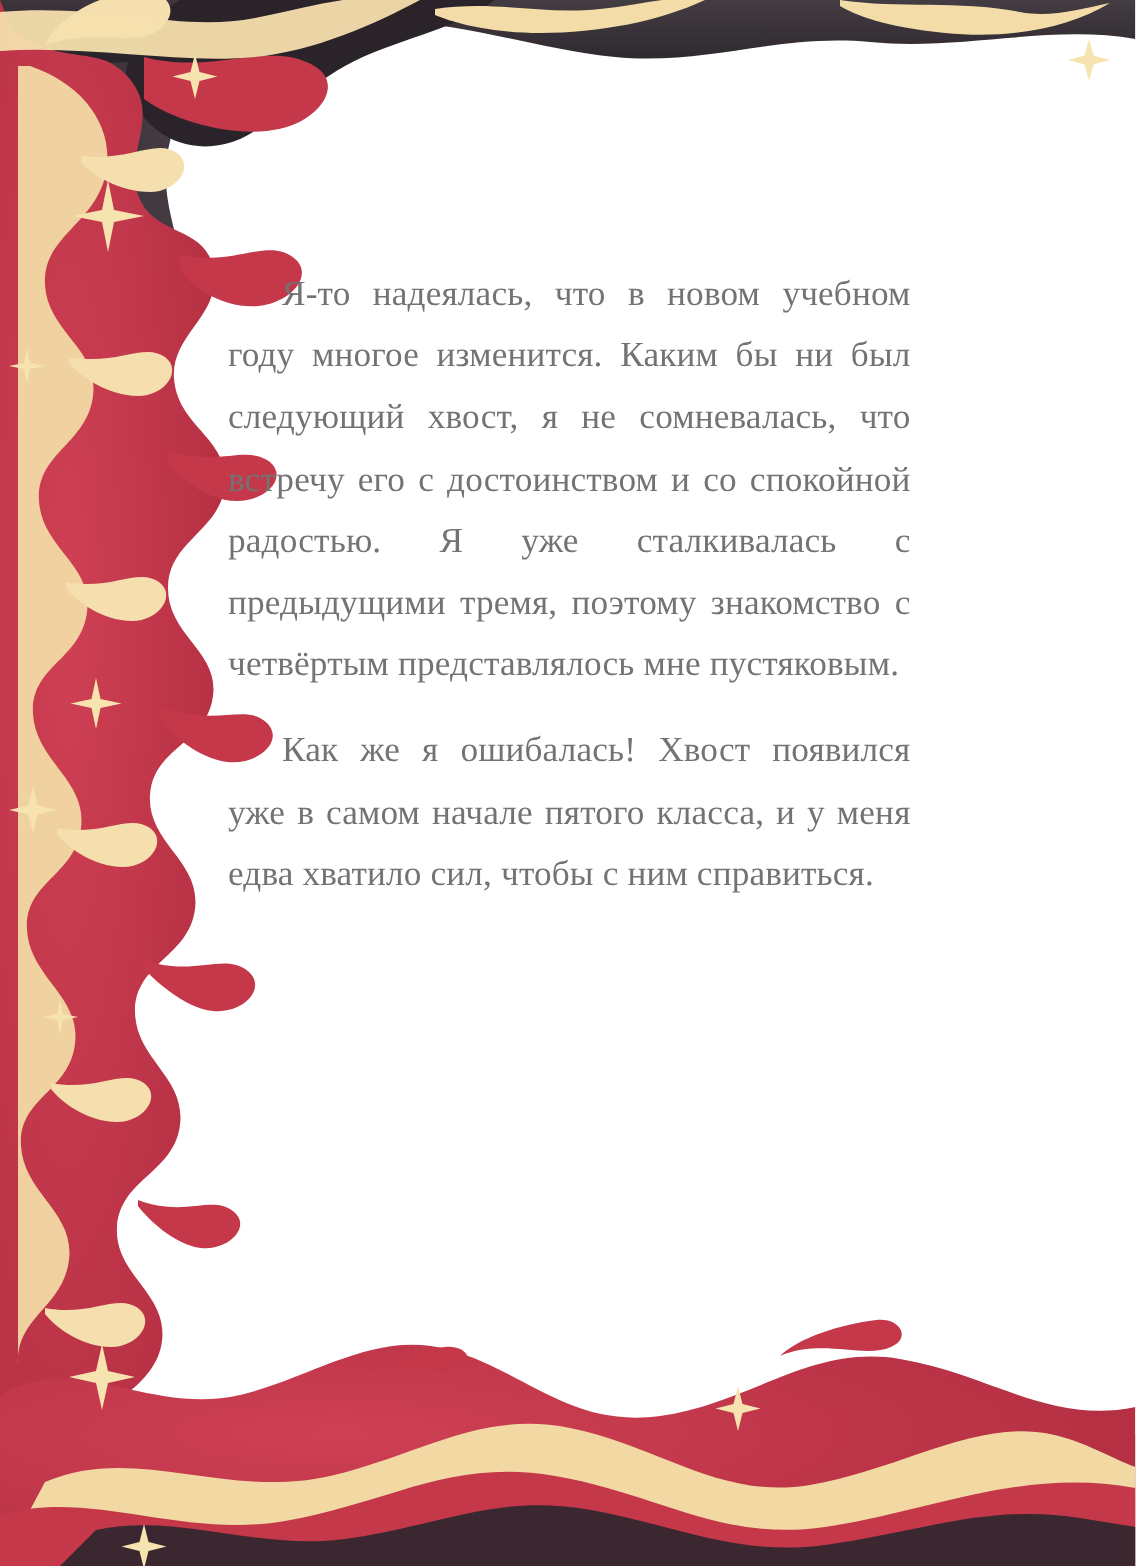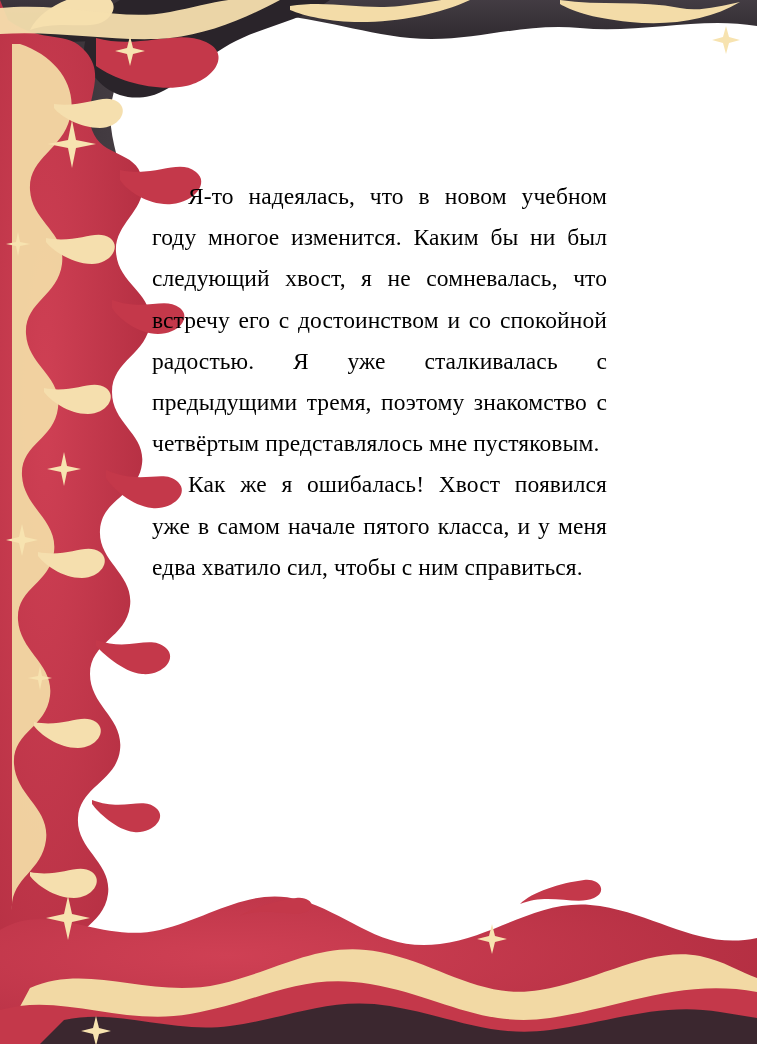--- a/index.html
+++ b/index.html
@@ -32,28 +32,28 @@
   .text-column {
     position: absolute;
     left: 152px;
     top: 176px;
     width: 455px;
   }
   .para {
     margin: 0 0 0px 0;
     font-size: 23.5px;
     line-height: 41.2px;
-    color: #000000;
+    color: #737373;
     text-align: justify;
     text-indent: 36px;
     letter-spacing: 0.1px;
     hyphens: manual;
   }
   .para + .para {
-    margin-top: 0px;
+    margin-top: 16px;
   }
   .para:last-child {
     text-align-last: left;
   }
 </style>
 </head>
 <body>
 
 <div id="page">
 

